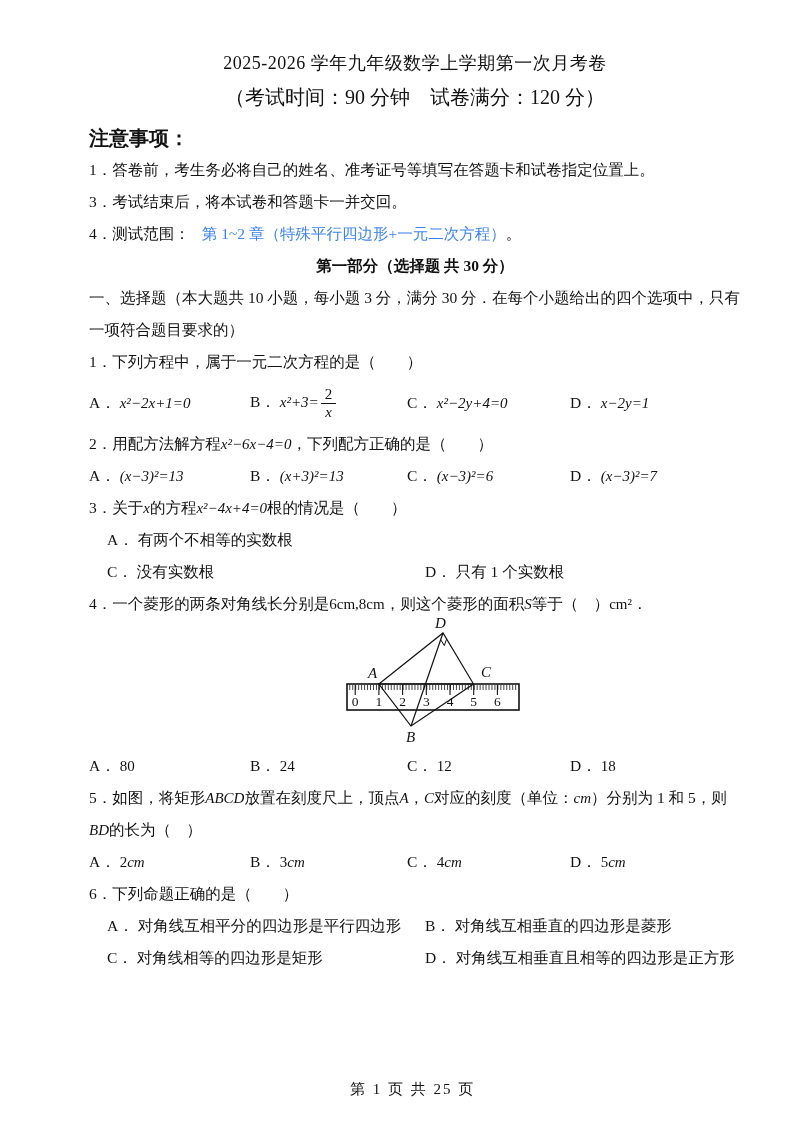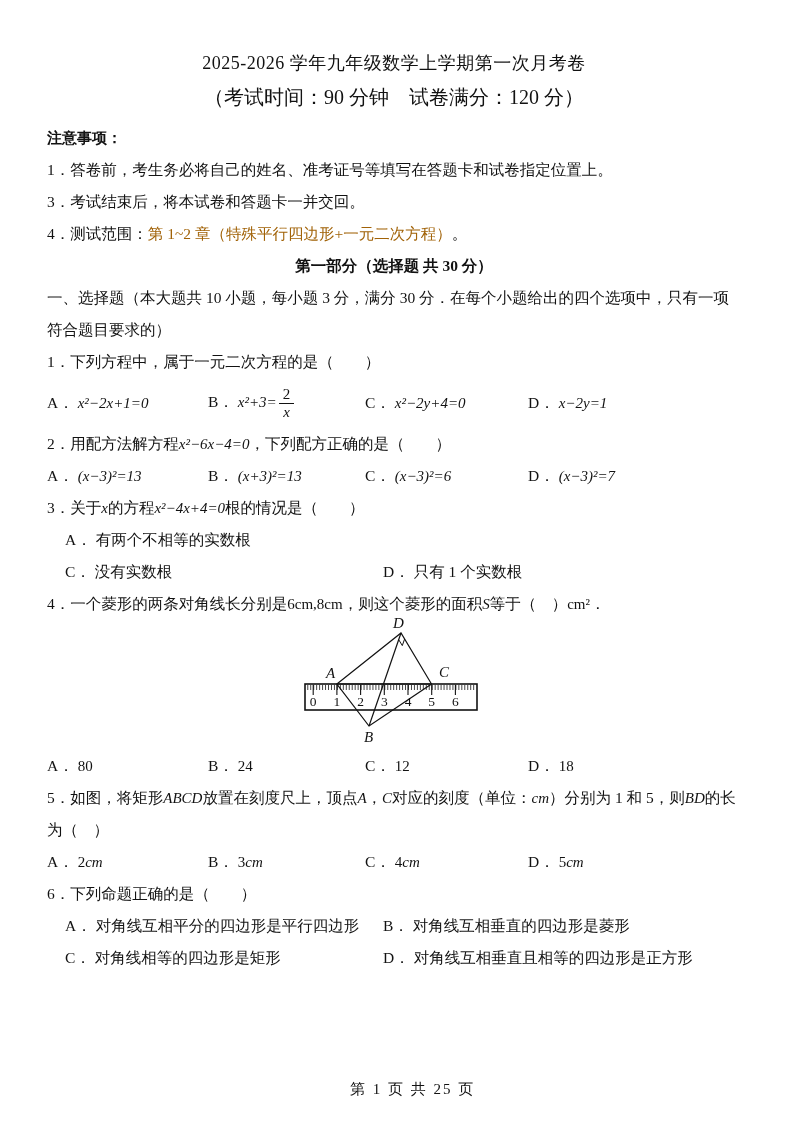--- a/index.html
+++ b/index.html
@@ -1,23 +1,23 @@
 <!DOCTYPE html>
 <html><head>
 <meta charset="utf-8">
 <style>
   html,body{margin:0;padding:0;background:#fff;}
   .page{position:relative;width:793px;height:1122px;background:#ffffff;color:#121212;
         font-family:"Liberation Serif","DejaVu Serif",serif;font-size:15.5px;overflow:hidden;}
-  .content{padding:50px 52px 0 47px;}
+  .content{padding:50px 52px 0 89px;}
   .title{text-align:center;font-size:18px;line-height:26px;letter-spacing:0.5px;}
   .subtitle{text-align:center;font-size:20px;line-height:26px;margin-top:8px;}
   .line{line-height:32px;}
-  .notice-head{line-height:32px;margin-top:12px;font-weight:bold;font-size:15px;}
-  .red{color:#a16207;}
+  .notice-head{line-height:32px;margin-top:12px;font-weight:bold;font-size:20px;}
+  .red{color:#3b82f6;margin-left:12px;}
   .part-title{text-align:center;line-height:32px;font-weight:bold;}
   .math{font-family:"Liberation Serif","DejaVu Serif",serif;font-style:italic;font-size:15px;}
   .lat{font-family:"Liberation Serif","DejaVu Serif",serif;font-style:normal;font-size:15px;}
   .opts4{display:grid;grid-template-columns:161px 157px 163px 1fr;line-height:32px;}
   .opts2{display:grid;grid-template-columns:318px 1fr;line-height:32px;margin-left:18px;}
   .opts4.tall{height:50px;align-items:center;line-height:20px;}
   .opt{white-space:nowrap;}
   .olabel{margin-right:4px;}
   .frac{display:inline-block;vertical-align:middle;text-align:center;margin:0 2px;}
   .frac .num{display:block;border-bottom:1px solid #121212;padding:0 4px;line-height:17px;}

